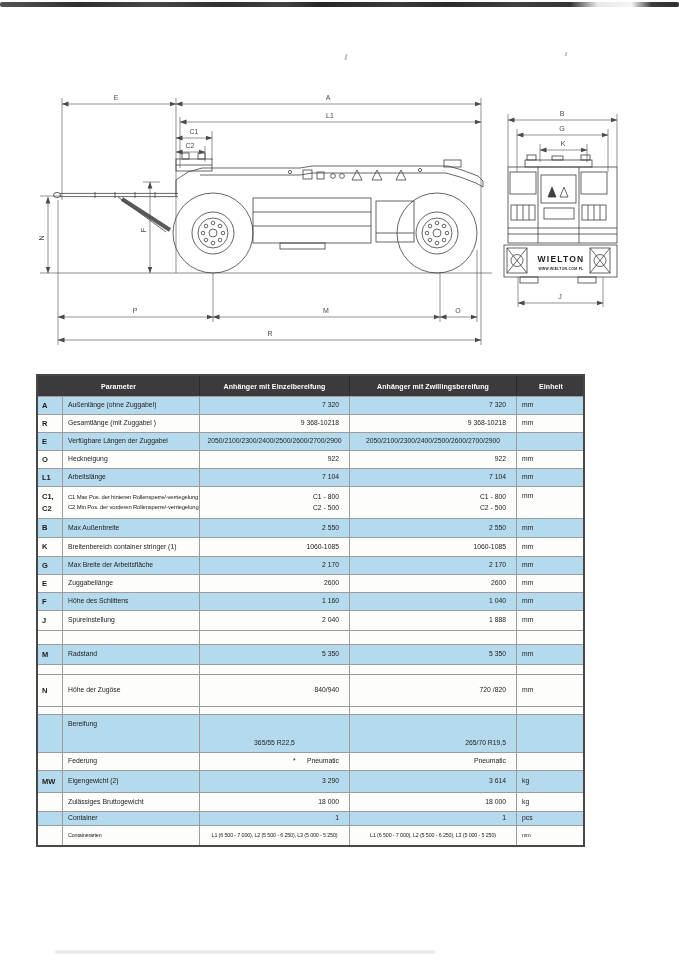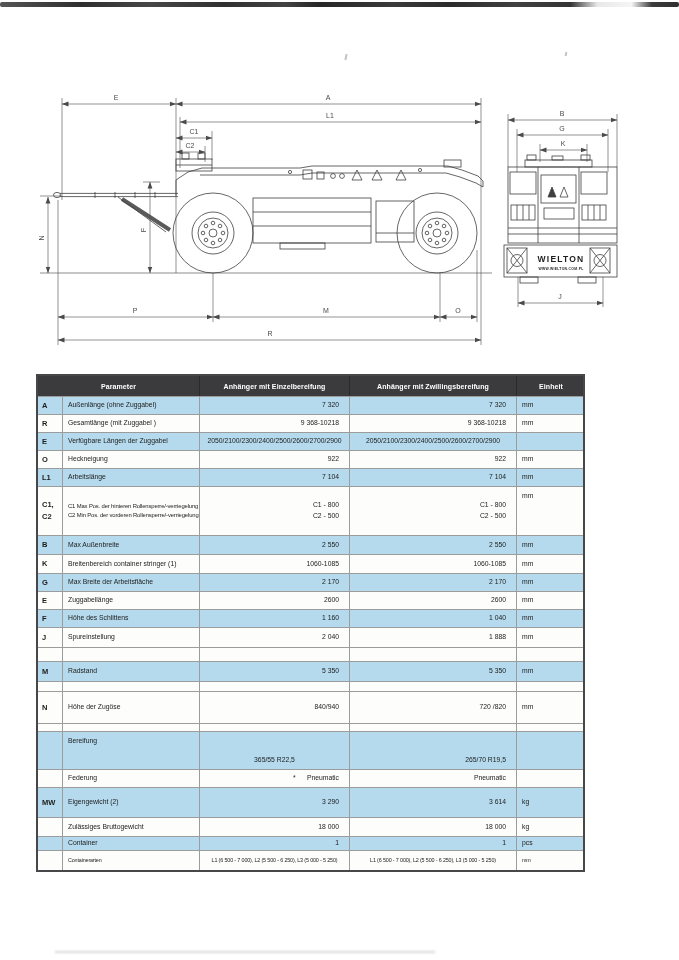--- a/index.html
+++ b/index.html
@@ -269,21 +269,21 @@
       <div class="cell c-v2">922</div>
       <div class="cell c-unit">mm</div>
     </div>
     <div class="trow blue" style="height: 18px;">
       <div class="cell c-letter">L1</div>
       <div class="cell c-param">Arbeitslänge</div>
       <div class="cell c-v1">7 104</div>
       <div class="cell c-v2">7 104</div>
       <div class="cell c-unit">mm</div>
     </div>
-    <div class="trow white double" style="height: 49px;">
+    <div class="trow white double" style="height: 32px;">
       <div class="cell c-letter">C1,
 C2</div>
       <div class="cell c-param">C1 Max Pos. der hinteren Rollensperre/-verriegelung
 C2 Min Pos. der vorderen Rollensperre/-verriegelung</div>
       <div class="cell c-v1">C1 - 800
 C2 - 500</div>
       <div class="cell c-v2">C1 - 800
 C2 - 500</div>
       <div class="cell c-unit">mm</div>
     </div>
@@ -371,21 +371,21 @@
       <div class="cell c-v2">265/70 R19,5</div>
       <div class="cell c-unit"></div>
     </div>
     <div class="trow white" style="height: 18px;">
       <div class="cell c-letter"></div>
       <div class="cell c-param">Federung</div>
       <div class="cell c-v1">*&nbsp;&nbsp;&nbsp;&nbsp;&nbsp;&nbsp;Pneumatic</div>
       <div class="cell c-v2">Pneumatic</div>
       <div class="cell c-unit"></div>
     </div>
-    <div class="trow blue" style="height: 30px; text-align: center;">
+    <div class="trow blue" style="height: 22px; text-align: center;">
       <div class="cell c-letter">MW</div>
       <div class="cell c-param">Eigengewicht (2)</div>
       <div class="cell c-v1">3 290</div>
       <div class="cell c-v2">3 614</div>
       <div class="cell c-unit">kg</div>
     </div>
     <div class="trow white" style="height: 19px;">
       <div class="cell c-letter"></div>
       <div class="cell c-param">Zulässiges Bruttogewicht</div>
       <div class="cell c-v1">18 000</div>

